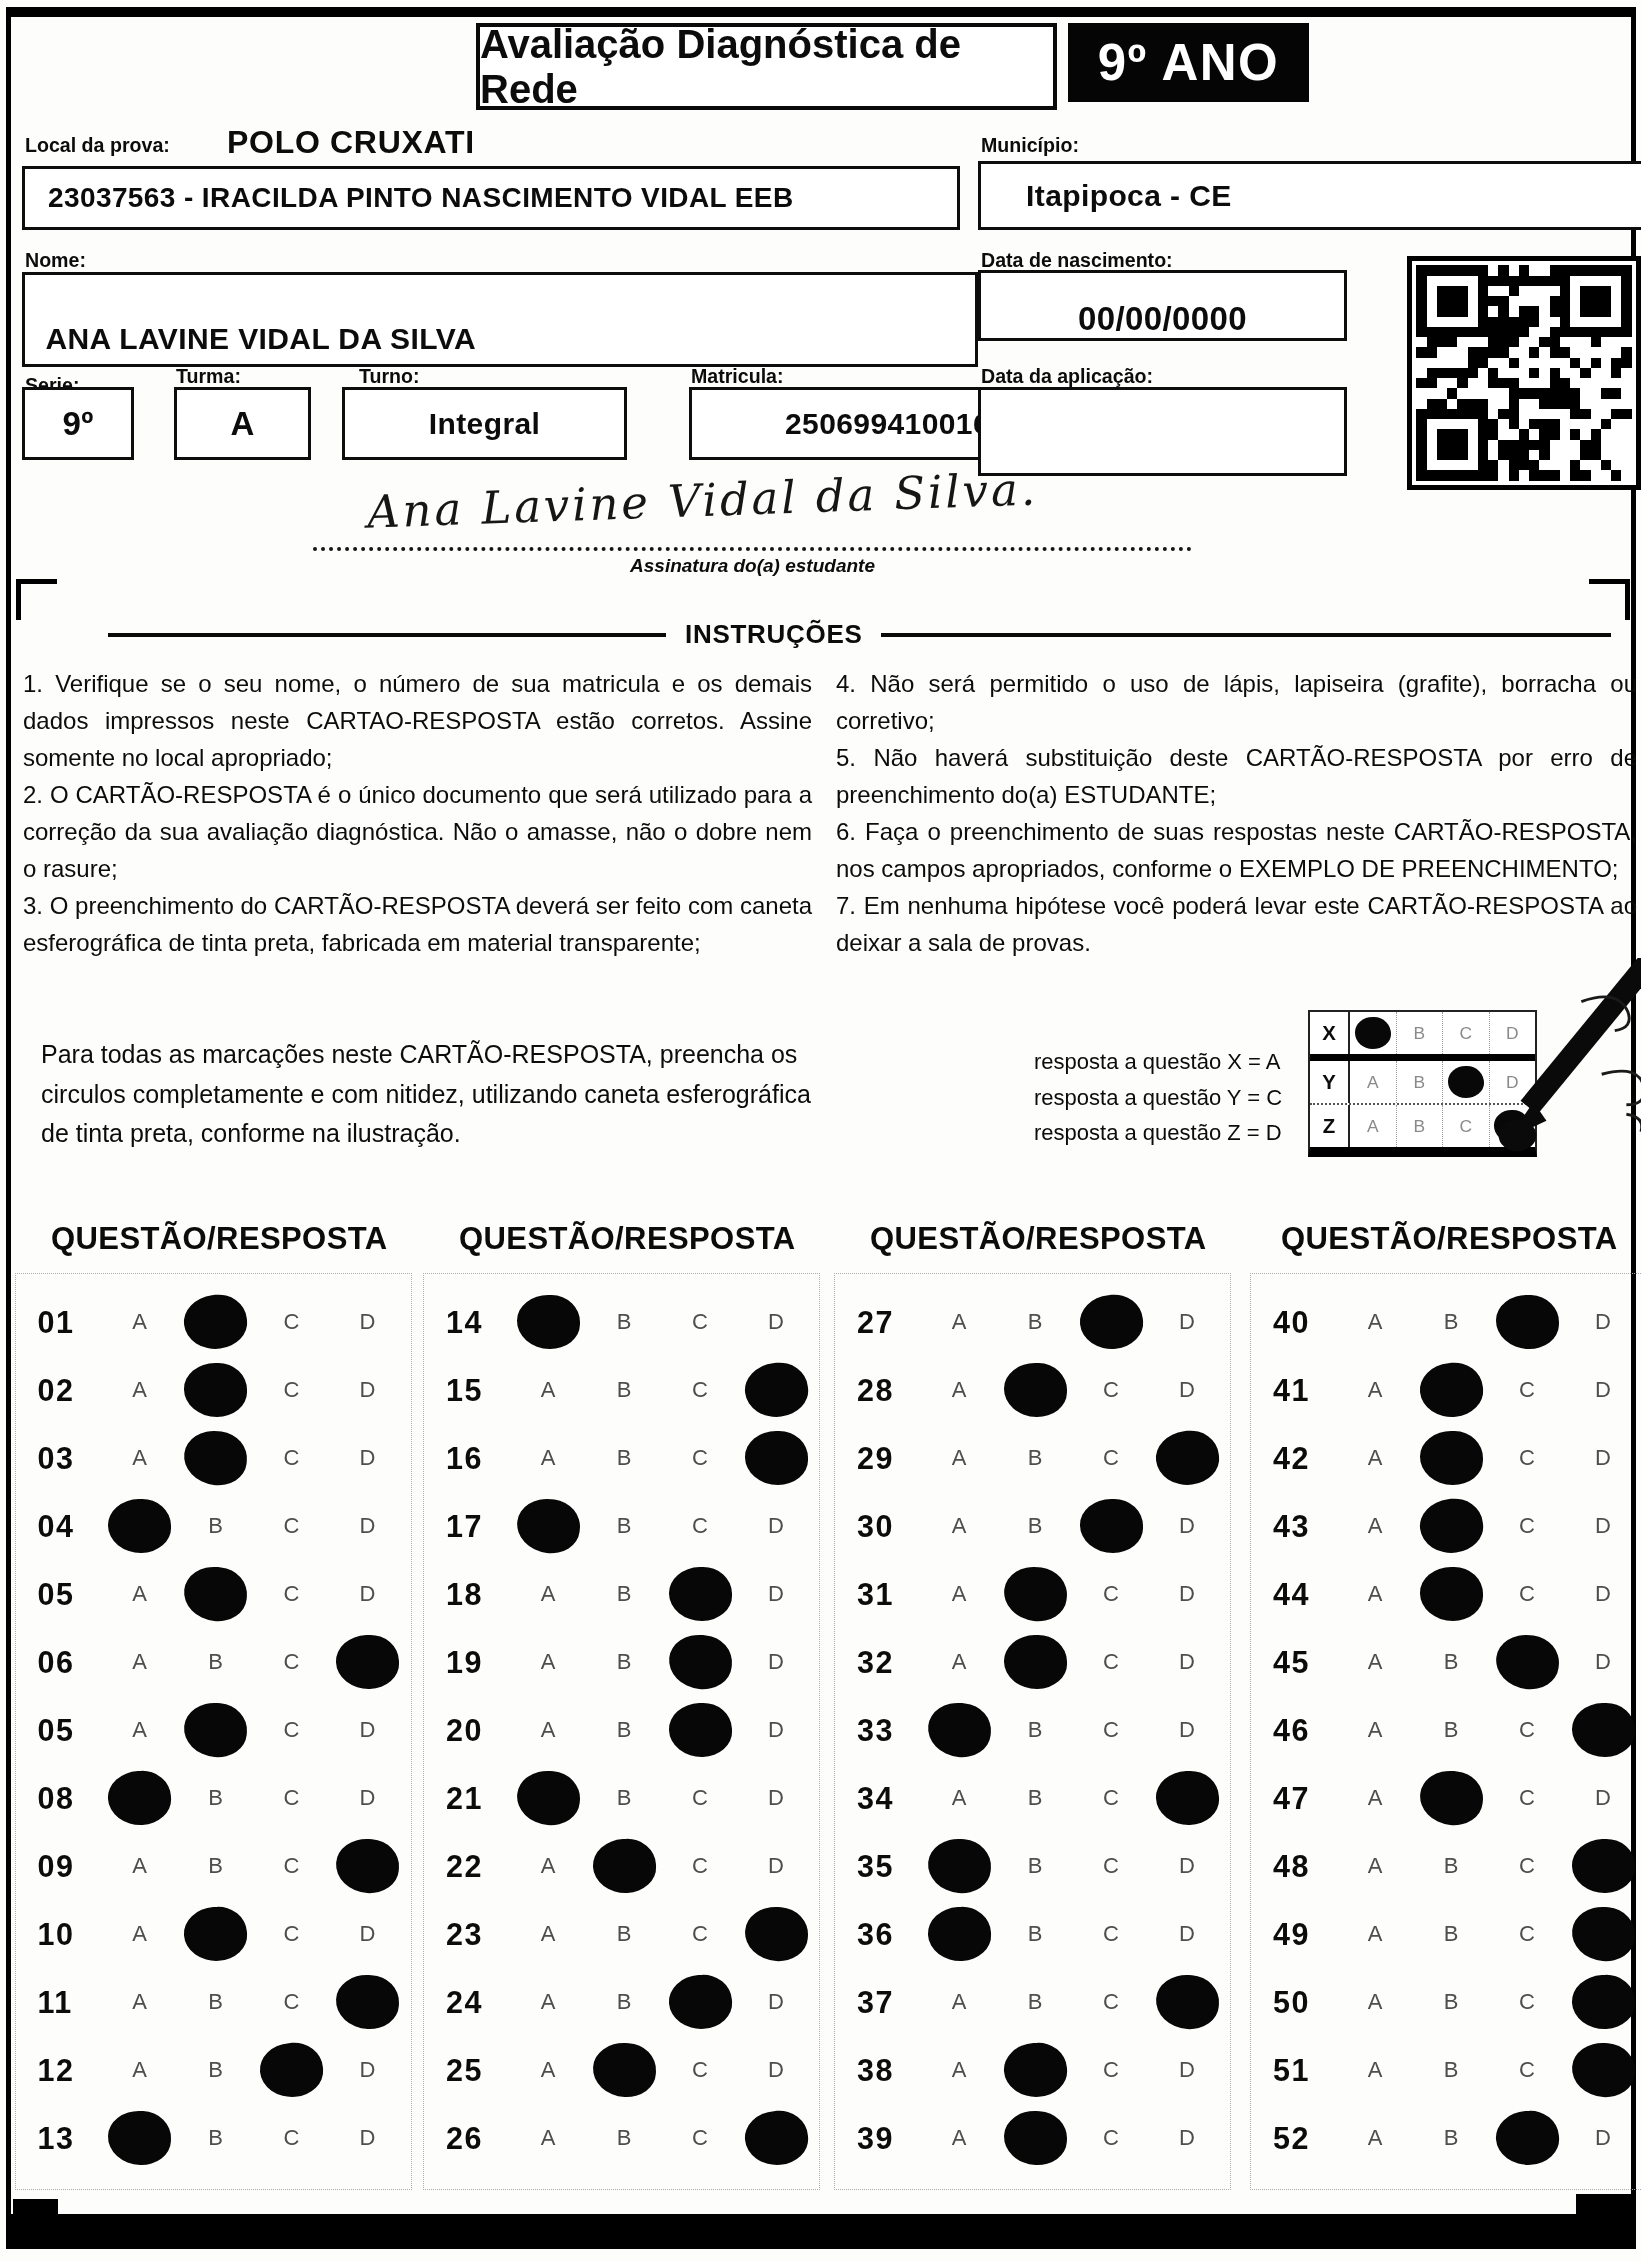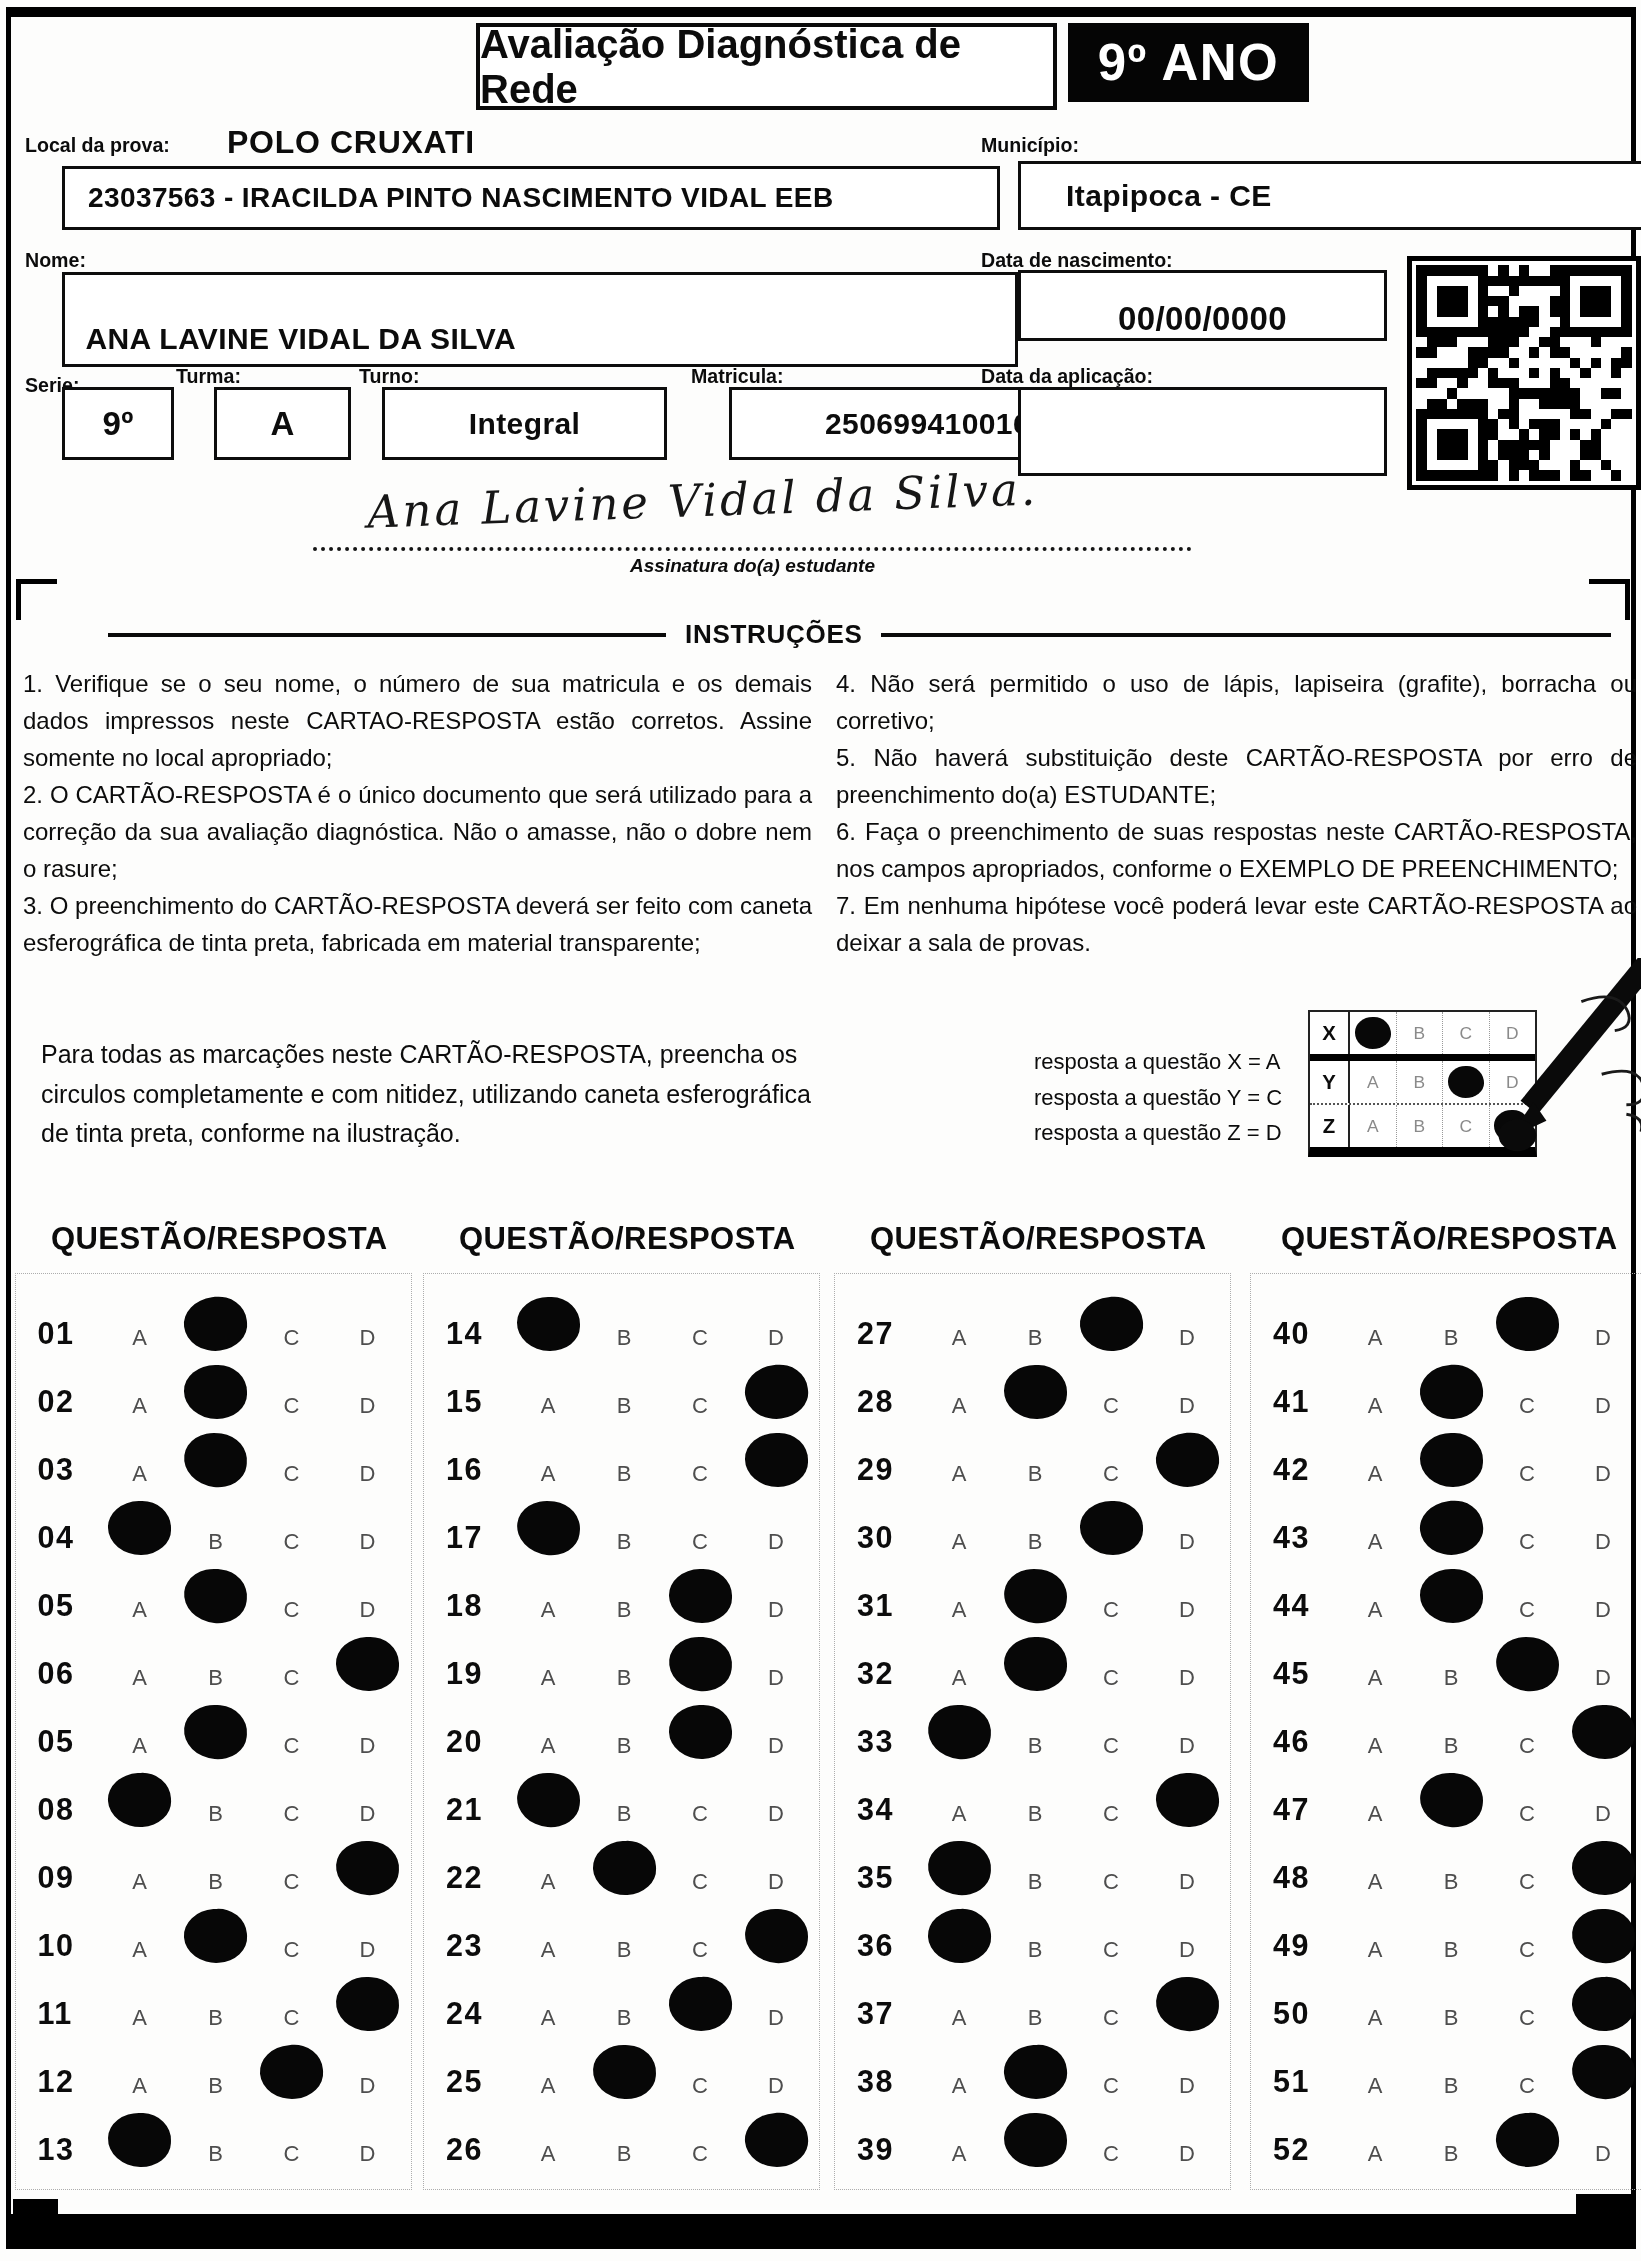--- a/index.html
+++ b/index.html
@@ -24,21 +24,21 @@
   .hd-aplicador-title{height:32px;display:flex;align-items:center;justify-content:center;
                       color:#fff;font-size:17.4px;font-weight:bold;letter-spacing:0.4px;}
   .hd-absent{margin:0 5.8px;background:#fff;height:61px;display:flex;align-items:center;justify-content:center;gap:7.3px;}
   .hd-absent-label{font-size:22px;font-weight:bold;}
   .hd-absent-circle{width:33px;height:30.5px;background:#060606;border-radius:48% 52% 55% 45%/50% 48% 54% 50%;}
   .hd-absent-sim{font-size:15.3px;font-weight:bold;}
 
   
   .lbl{position:absolute;font-size:19.6px;font-weight:bold;}
   .bigval{position:absolute;font-size:32px;font-weight:bold;letter-spacing:0.7px;}
-  .fbox{position:absolute;border:3.6px solid #0d0d0d;background:#fff;display:flex;align-items:center;margin-left:40px;}
+  .fbox{position:absolute;border:3.6px solid #0d0d0d;background:#fff;display:flex;align-items:center;}
   .fbox .v{font-size:30px;font-weight:bold;letter-spacing:0.4px;}
   .fbox.center{justify-content:center;}
   .fbox.bottomleft{align-items:flex-end;padding:7.3px 20.4px;}
 
   
   #qr{position:absolute;left:1407px;top:256px;width:234px;height:234px;border:5.8px solid #000;background:#fff;
       display:grid;grid-template-columns:repeat(21,1fr);grid-template-rows:repeat(21,1fr);padding:4.4px;box-sizing:border-box;}
   #qr div{background:#fff;} #qr div.f{background:#000;}
 
   
@@ -77,21 +77,21 @@
   .ex-cell{flex:1;display:flex;align-items:center;justify-content:center;align-self:stretch;border-right:1.5px dotted #999;}
   .ex-cell:last-child{border-right:none;}
   .ex-letter{font-size:17.4px;color:#8a8a8a;}
   .ex-mark{width:36px;height:32px;background:#080808;border-radius:50% 48% 52% 50%/48% 54% 46% 52%;}
   #pen{position:absolute;left:1436px;top:958px;width:218px;height:218px;pointer-events:none;}
 
   
   .q-head{position:absolute;top:1221px;width:334px;text-align:center;font-size:31px;font-weight:bold;letter-spacing:0.4px;}
   .q-col{position:absolute;top:1273px;width:397px;height:917px;border:1.5px dotted #adadad;box-sizing:border-box;
          display:flex;flex-direction:column;justify-content:space-between;padding:19px 0 22px 0;}
-  .q-row{display:flex;align-items:flex-end;height:58px;}
+  .q-row{display:flex;align-items:center;height:58px;}
   .q-num{width:86px;padding-left:22px;font-size:30.5px;font-weight:bold;letter-spacing:1.5px;box-sizing:border-box;}
   .q-cell{width:76px;display:flex;align-items:center;justify-content:center;}
   .q-letter{font-size:22px;color:#4e4e4e;}
   .q-mark{width:63px;height:54px;background:#070707;border-radius:52% 48% 50% 55%/50% 52% 48% 54%;}
 </style>
 </head>
 <body>
 
 <div id="sheet">
 

